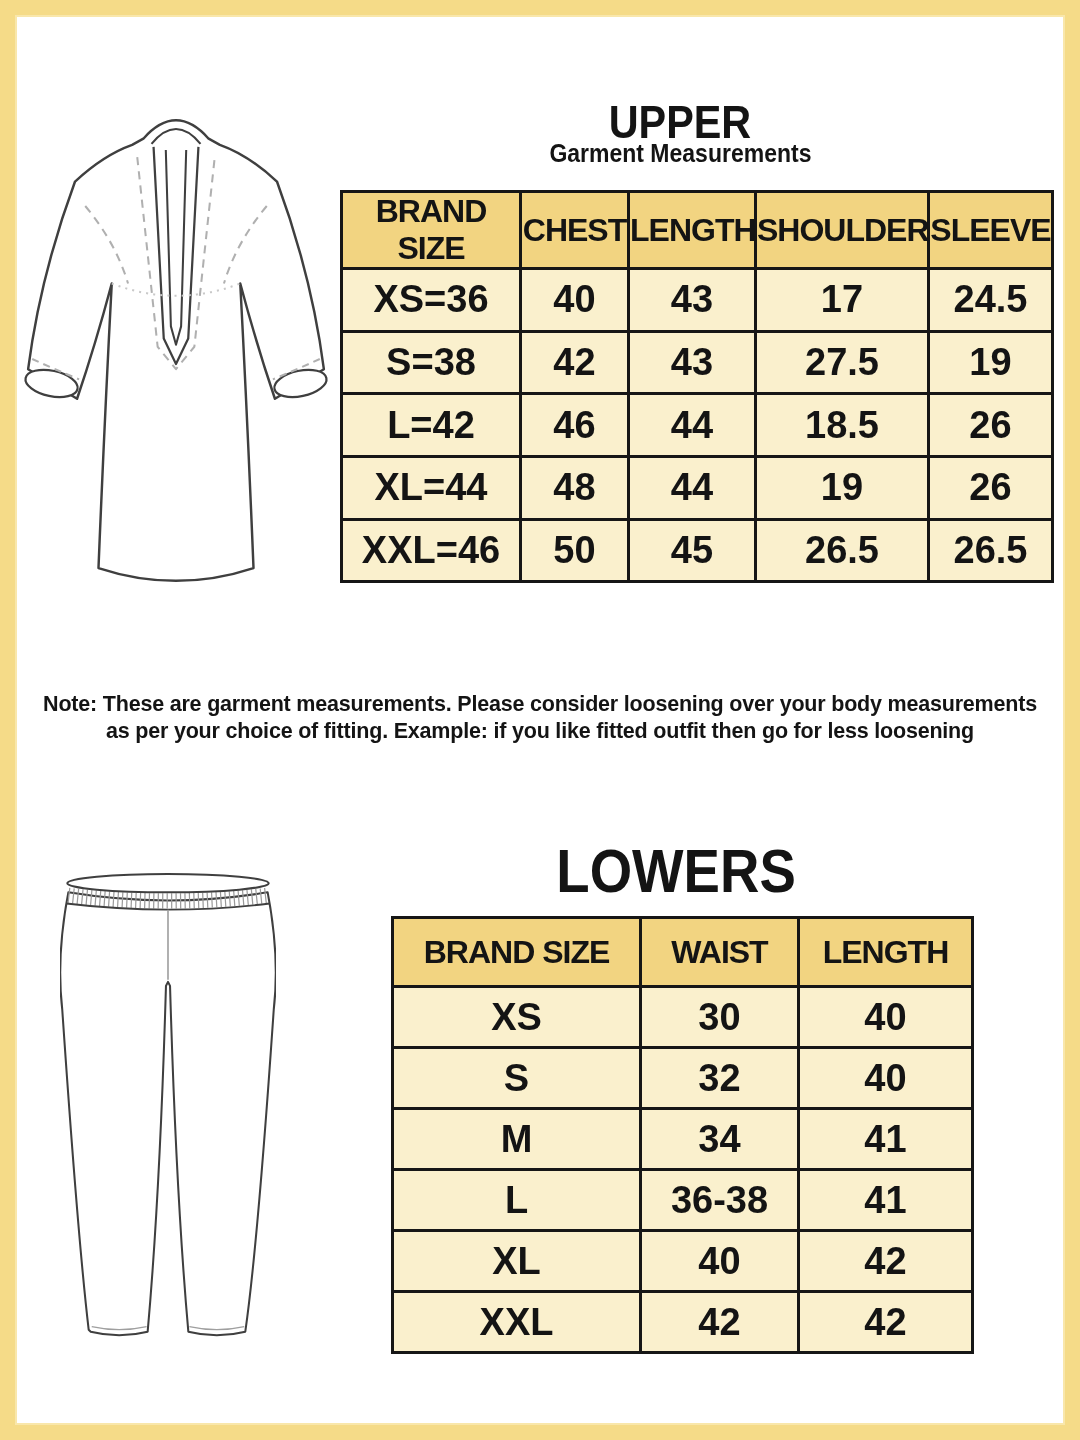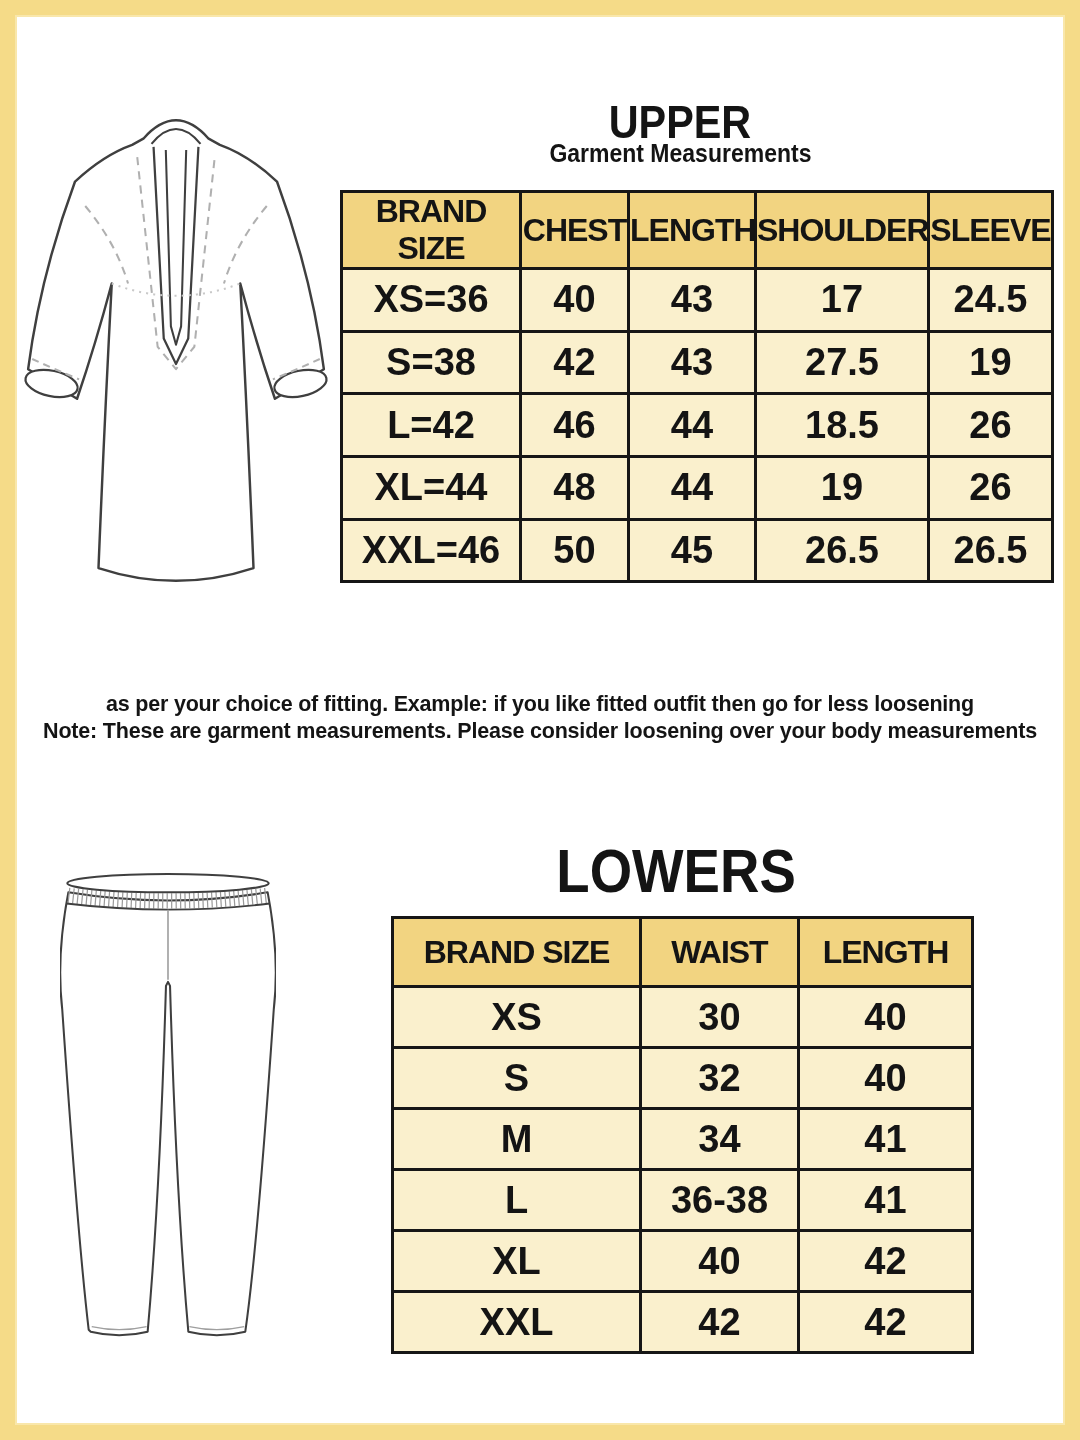--- a/index.html
+++ b/index.html
@@ -146,22 +146,22 @@
         <td>XXL=46</td>
         <td>50</td>
         <td>45</td>
         <td>26.5</td>
         <td>26.5</td>
       </tr>
     </tbody>
   </table>
 
 <div class="abs" id="note">
+  <div>Note: These are garment measurements. Please consider loosening over your body measurements</div>
   <div>as per your choice of fitting. Example: if you like fitted outfit then go for less loosening</div>
-  <div>Note: These are garment measurements. Please consider loosening over your body measurements</div>
 </div>
 
 <div class="abs section-title center-text" id="lowers-title">
   <span class="squeeze">LOWERS</span>
 </div>
 
 <div class="abs" id="pants-figure">
   <svg viewBox="0 0 212 470">
 
     <path d="M8,20 C0,62 -2,100 2,135 C10,252 20,382 28,450 L30,452 Q58,459 86,452 C96,340 101,215 104,112 L106,108 L108,112 C111,215 116,340 126,452 Q154,459 182,452 C192,382 202,252 210,135 C214,100 212,62 204,20 Q106,36 8,20 Z" fill="#ffffff" stroke="var(--sketch-line)" stroke-width="2" stroke-linejoin="round"></path>

